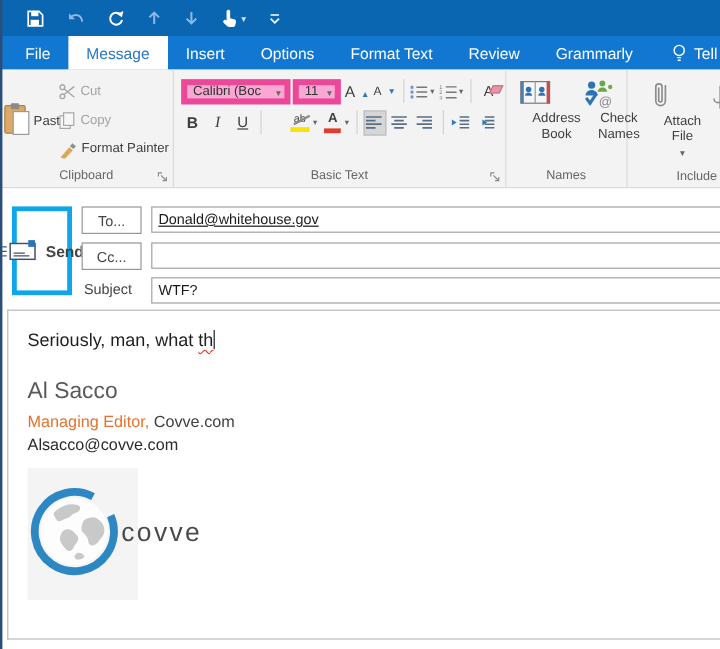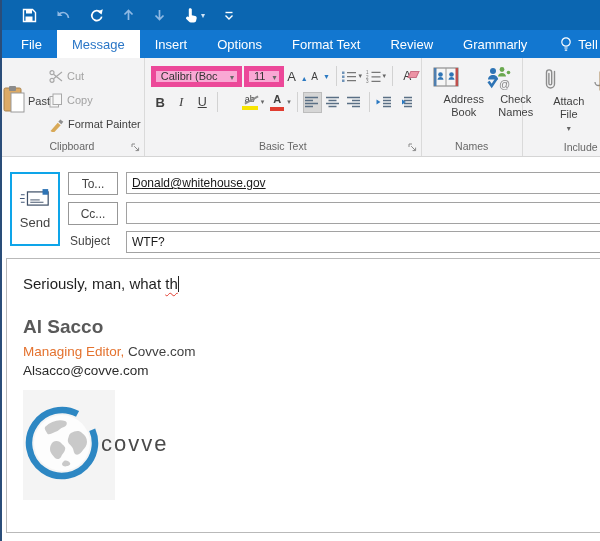--- a/index.html
+++ b/index.html
@@ -70,34 +70,34 @@
   .big-btn { display:flex; flex-direction:column; align-items:center; width:48px; text-align:center; line-height:13px; padding-top:2px; }
   .big-btn .bb-label { margin-top:3px; font-size:11px; color:#3f3f3f;margin-left:36px; }
 
   
   .g-include { width:160px; border-right:none; }
   .inc-wrap { display:flex; gap:6px; padding-left:4px; padding-top:2px; }
   .inc-label { position:absolute; left:41px; bottom:1px; color:#666; font-size:10.5px; }
 
   
   .compose { position:relative; height:101px; background:#fff; }
-  .send-btn { position:absolute; left:10px; top:15px; width:50px; height:74px; border:2px solid #0ea5e9; background:#fff; display:flex; flex-direction:column; align-items:center; justify-content:center; gap:6px; }
+  .send-btn { position:absolute; left:10px; top:15px; width:50px; height:74px; border:4px solid #0ea5e9; background:#fff; display:flex; flex-direction:row; align-items:center; justify-content:center; gap:6px;font-weight:bold; }
   .send-label { font-size:13px; color:#444; }
   .addr-btn { position:absolute; left:68px; width:50px; height:23px; border:1px solid #979797; background:#fff; font-size:12px; color:#444; display:flex; align-items:center; justify-content:center; }
   .fld { position:absolute; left:126px; right:-3px; height:22px; border:1px solid #a2a2a2; background:#fff; font-size:12px; color:#1a1a1a; font-family:"Liberation Sans", sans-serif; padding:0 5px; display:flex; align-items:center; }
   .subject-label { position:absolute; left:70px; top:77px; font-size:12px; color:#444; }
   .to-value { text-decoration:underline; }
 
   
   .bodyarea { position:absolute; left:6px; right:0; top:258px; height:275px; border:1px solid #b9b9b9; border-right:none; background:#fff; padding:16px 0 0 16px; }
   .msg-line { font-size:15px; color:#1f1f1f; }
   .squiggle { text-decoration-line:underline; text-decoration-style:wavy; text-decoration-color:#e23b2e; text-decoration-thickness:1px; text-underline-offset:3px; }
   .caret-bar { display:inline-block; width:1.5px; height:16px; background:#222; vertical-align:-3px; }
   .sig { margin-top:24px; }
-  .sig-name { font-size:19px; color:#595959;font-weight:bold; }
+  .sig-name { font-size:19px; color:#595959; }
   .sig-line2 { margin-top:6px; font-size:13.5px; }
   .sig-role { color:#e4722e; }
   .sig-company { color:#3f3f3f; }
   .sig-email { margin-top:4px; font-size:13.5px; color:#2b2b2b; }
   .logo-box { margin-top:12px; width:92px; height:110px; background:#f4f4f4; display:flex; flex-direction:row; align-items:center; }
   .logo-text { font-size:22px; color:#4a4a4a; letter-spacing:2px; margin-top:-2px; }
 
   svg { display:block; }
 </style>
 </head>

